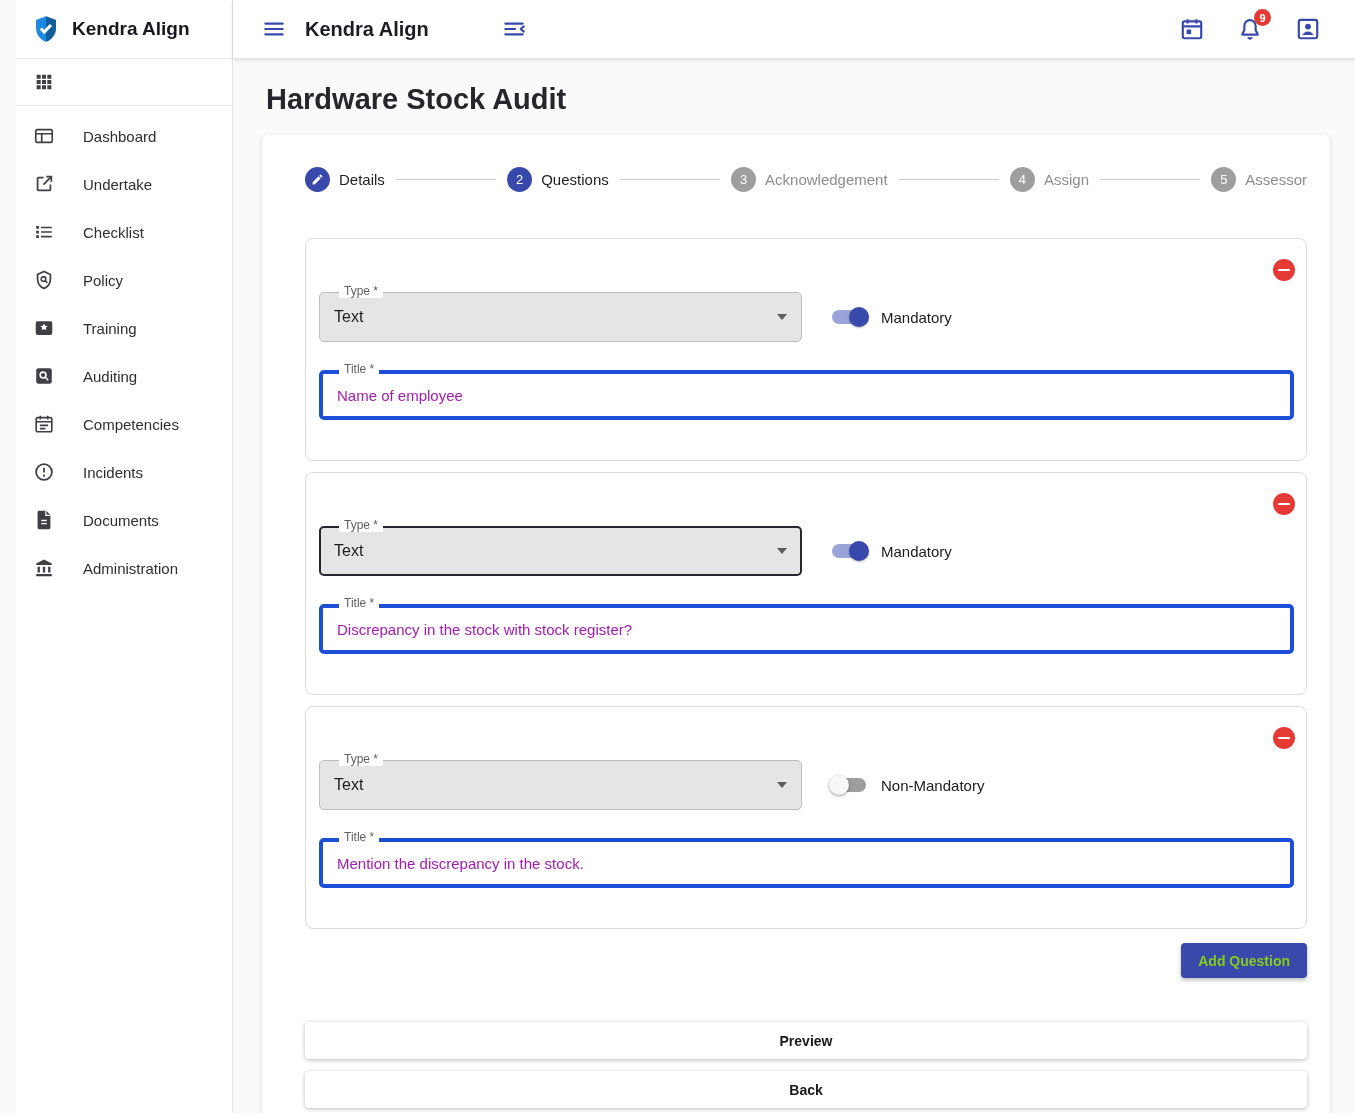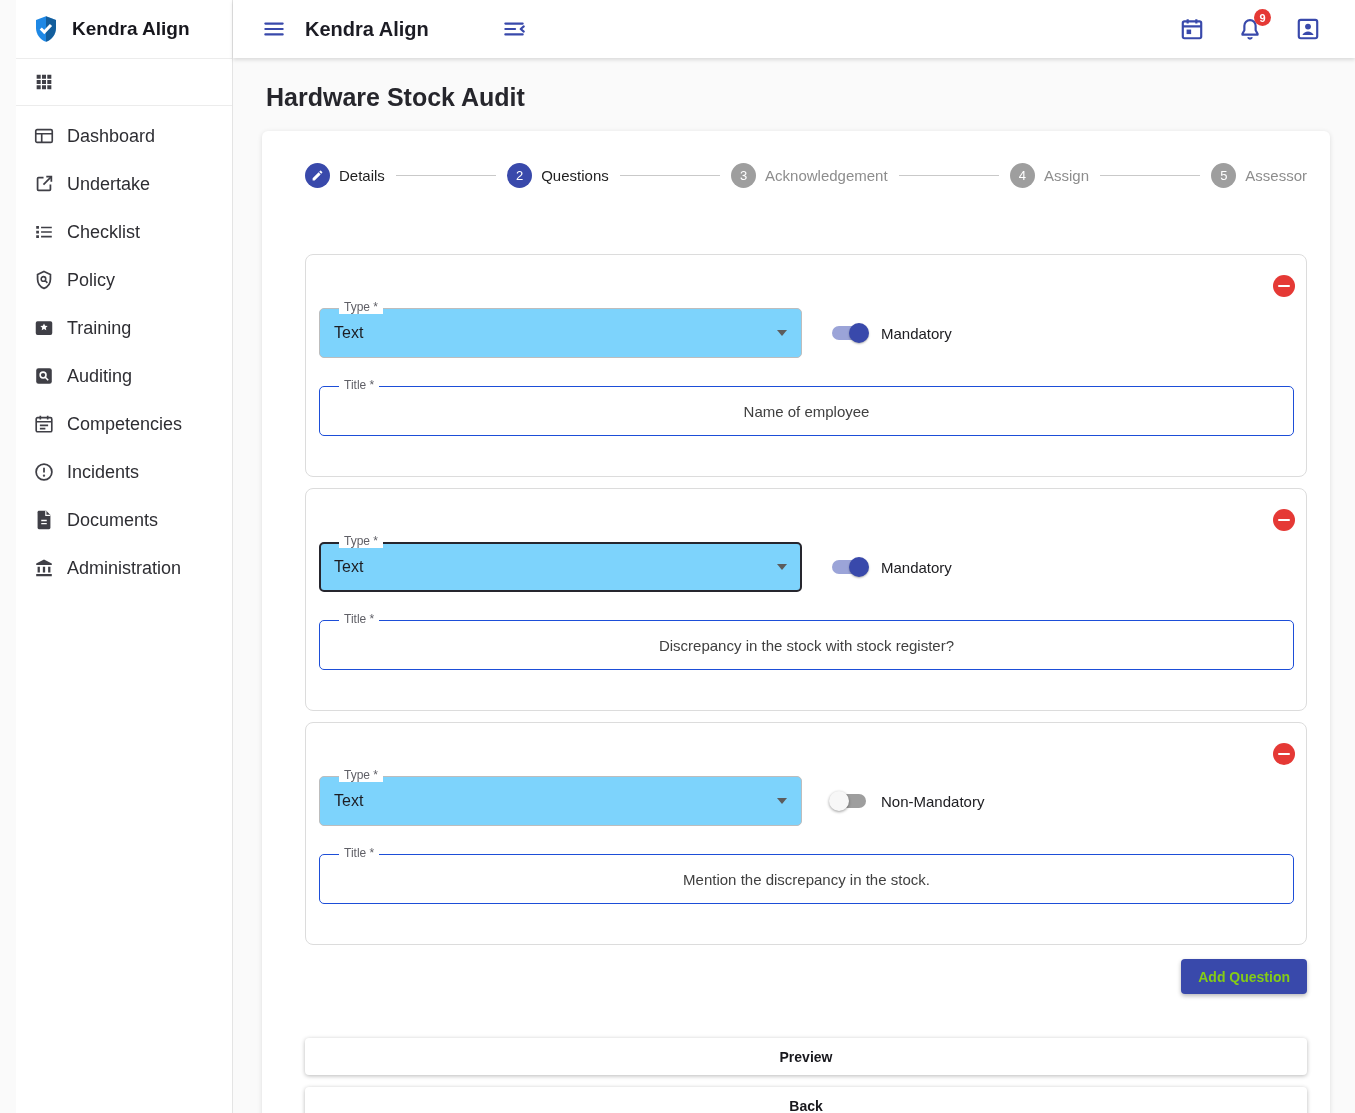--- a/index.html
+++ b/index.html
@@ -8,69 +8,69 @@
   .app { width:1355px; height:1113px; display:flex; background:#fafafa; overflow:hidden;padding-left:16px; }
 
   
   .sidebar { width:217px; min-width:217px; background:#fff; border-right:1px solid #e4e4e4; display:flex; flex-direction:column; }
   .brand-row { height:58px; display:flex; align-items:center; gap:11px; padding:0 15px; }
   .logo { width:30px; height:30px; flex:none; }
   .logo svg { width:100%; height:100%; }
   .brand-name { font-size:19px; font-weight:700; color:#17171d; }
   .apps-row { height:48px; display:flex; align-items:center; padding:0 17px; border-top:1px solid #ececec; border-bottom:1px solid #ececec; }
   .nav { padding-top:6px; }
-  .nav-item { height:48px; display:flex; align-items:center; gap:12px; padding:0 17px; cursor:pointer; font-size:18px; color:#2e2e33; }
+  .nav-item { height:48px; display:flex; align-items:center; gap:28px; padding:0 17px; cursor:pointer; font-size:15px; color:#2e2e33; }
   .icon24 { width:22px; height:22px; flex:none; display:inline-block; }
   .icon24 svg { width:100%; height:100%; display:block; }
 
   
   .main { flex:1; display:flex; flex-direction:column; min-width:0; }
   .topbar { height:58px; background:#fff; display:flex; align-items:center; padding:0 34px 0 28px; box-shadow:0 2px 4px rgba(0,0,0,0.13); position:relative; z-index:2; }
   .icon-btn { width:26px; height:26px; position:relative; cursor:pointer; display:inline-block; }
   .icon-btn svg { width:100%; height:100%; display:block; }
   .topbar-title { font-size:20px; font-weight:700; margin-left:18px; color:#1c1c24; }
   .menu-open-btn { margin-left:72px; }
   .topbar-right { margin-left:auto; display:flex; align-items:center; gap:32px; }
   .badge { position:absolute; top:-7px; right:-8px; min-width:17px; height:17px; border-radius:9px; background:#e53935; color:#fff; font-size:11px; font-weight:700; display:flex; align-items:center; justify-content:center; padding:0 4px; }
 
   .content { flex:1; overflow:hidden; padding-top:25px; }
-  .page-title { font-size:25px; font-weight:700; margin:0 0 0 33px; color:#26262c; }
+  .page-title { font-size:29px; font-weight:700; margin:0 0 0 33px; color:#26262c; }
 
   .main-card { margin:19px 25px 0 29px; background:#fff; border-radius:6px; box-shadow:0 1px 5px rgba(0,0,0,0.12); padding:32px 23px 60px 43px; }
 
   
-  .stepper { display:flex; align-items:center; margin-bottom:66px; }
+  .stepper { display:flex; align-items:center; margin-bottom:46px; }
   .step { display:flex; align-items:center; gap:9px; }
   .step-circle { width:25px; height:25px; border-radius:50%; display:flex; align-items:center; justify-content:center; color:#fff; font-size:13px; flex:none; }
   .step-circle svg { width:13px; height:13px; }
   .step.completed .step-circle, .step.active .step-circle { background:#3949ab; }
   .step.upcoming .step-circle { background:#9e9e9e; }
   .step-label { font-size:15px; color:#1f1f1f; white-space:nowrap; font-weight:500; }
   .step.upcoming .step-label { color:#8d8d8d; font-weight:400; }
   .connector { flex:1; height:1px; background:#c9c9c9; margin:0 11px; min-width:26px; }
 
   
   .q-card { position:relative; border:1px solid #dcdcdc; border-radius:8px; padding:53px 12px 40px 13px; margin-bottom:11px; background:#fff; }
   .remove-btn { position:absolute; top:20px; right:11px; width:22px; height:22px; border-radius:50%; background:#e53935; display:flex; align-items:center; justify-content:center; cursor:pointer; }
   .remove-btn::after { content:""; width:12px; height:2.6px; background:#fff; border-radius:1px; }
   .q-row { display:flex; align-items:center; }
   .field { position:relative; }
   .float-label { position:absolute; top:-8px; left:20px; background:#fff; padding:0 5px; font-size:12px; color:#5f5f66; z-index:1; }
-  .select-box { width:483px; height:50px; border:1px solid #bdbdbd; border-radius:5px; display:flex; align-items:center; padding:0 14px; font-size:16px; color:#1d1d22; cursor:pointer; background:#7dd3fc; }
+  .select-box { width:483px; height:50px; border:1px solid #bdbdbd; border-radius:5px; display:flex; align-items:center; padding:0 14px; font-size:16px; color:#1d1d22; cursor:pointer; background:#e5e5e5; }
   .select-box.focused { border:2px solid #26262e; padding:0 13px; }
   .select-arrow { margin-left:auto; width:0; height:0; border-left:5.5px solid transparent; border-right:5.5px solid transparent; border-top:6px solid #5c5c5c; }
   .toggle-group { display:flex; align-items:center; margin-left:30px; gap:15px; }
   .switch { position:relative; width:34px; height:14px; border-radius:8px; cursor:pointer; display:inline-block; flex:none; }
   .switch[data-state="on"] { background:#9ba4d8; }
   .switch[data-state="on"]::after { content:""; position:absolute; right:-3px; top:-3px; width:20px; height:20px; border-radius:50%; background:#3949ab; box-shadow:0 1px 2px rgba(0,0,0,0.3); }
   .switch[data-state="off"] { background:#9e9e9e; }
   .switch[data-state="off"]::after { content:""; position:absolute; left:-3px; top:-3px; width:20px; height:20px; border-radius:50%; background:#f7f7f7; box-shadow:0 1px 3px rgba(0,0,0,0.4); }
   .toggle-label { font-size:15px; color:#202024; }
   .title-field { margin-top:28px; }
-  .text-input { width:100%; height:50px; border:1px solid #1d4ed8; border-radius:5px; padding:0 14px; font-size:15px; color:#404040; font-family:inherit; background:#fff; outline:none;text-align:center; }
+  .text-input { width:100%; height:50px; border:4px solid #1d4ed8; border-radius:5px; padding:0 14px; font-size:15px; color:#a21caf; font-family:inherit; background:#fff; outline:none; }
 
   
   .add-row { display:flex; justify-content:flex-end; margin-top:14px; }
   .btn { border:none; border-radius:4px; font-family:inherit; font-size:14px; font-weight:700; cursor:pointer; padding:0 17px; height:35px; }
   .btn-primary { background:#3949ab; color:#84cc16; box-shadow:0 2px 4px rgba(0,0,0,0.28); }
   .actions-row { display:flex; justify-content:flex-end; gap:12px; margin-top:44px;flex-direction:column; }
   .actions-row .btn { height:37px; }
   .btn-plain { background:#fff; color:#18181d; box-shadow:0 1px 4px rgba(0,0,0,0.28); font-weight:600; }
 </style>
 </head>

